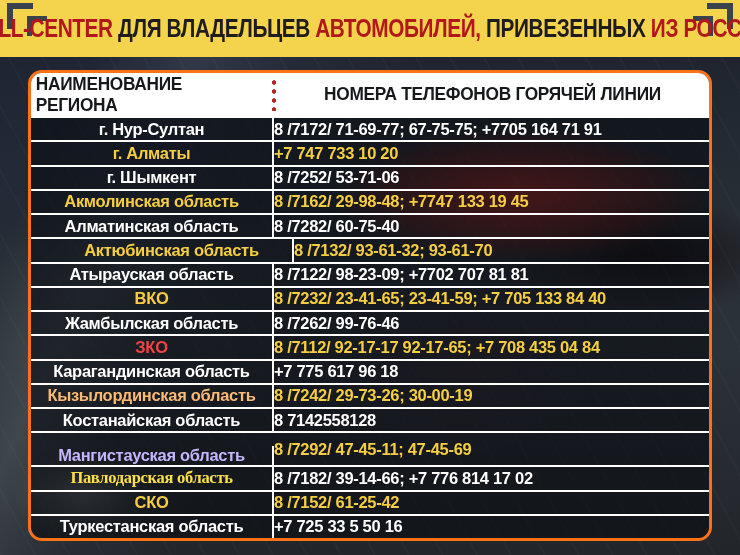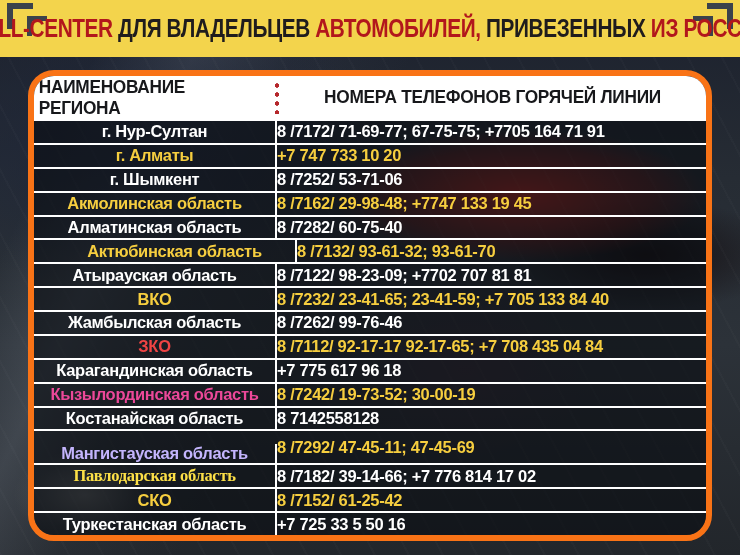--- a/index.html
+++ b/index.html
@@ -35,21 +35,21 @@
     transform:scaleX(0.8);transform-origin:center;
   }
   .bk{position:absolute;width:20px;height:20px;}
   .bk.l1{left:7px;top:3px;border-top:6px solid;border-left:6px solid;}
   .bk.l2{left:27px;top:16px;border-top:5px solid;border-left:5px solid;width:15px;height:15px;}
   .bk.r1{right:7px;top:3px;border-top:6px solid;border-right:6px solid;}
   .bk.r2{right:27px;top:16px;border-top:5px solid;border-right:5px solid;width:15px;height:15px;}
   
   .table-wrap{
     position:absolute;left:28px;top:70px;width:684px;height:471px;z-index:2;
-    border:6px solid #f97316;border-radius:26px;overflow:hidden;
+    border:3px solid #f97316;border-radius:14px;overflow:hidden;
     display:flex;flex-direction:column;box-sizing:border-box;
   }
   .thead{flex:0 0 43px;background:#ffffff;display:flex;align-items:stretch;}
   .th{display:flex;align-items:center;justify-content:center;font-weight:bold;
       font-size:18px;color:#17181b;letter-spacing:-0.3px;transform:scaleX(0.96);}
   .th-region{width:241px;flex:0 0 241px;}
   .dot-sep{flex:0 0 4px;margin:5px 0;
       background-image:radial-gradient(circle,#b5272b 2px,transparent 2.4px);
       background-size:4px 9px;background-repeat:repeat-y;background-position:center top;}
   .th-phones{flex:1;}
@@ -119,22 +119,22 @@
         </div>
         <div class="trow">
           <div class="cell cell-region" style="color: #ef4444;">ЗКО</div>
           <div class="cell cell-phones" style="color: rgb(246, 206, 63);">8 /7112/ 92-17-17 92-17-65; +7 708 435 04 84</div>
         </div>
         <div class="trow">
           <div class="cell cell-region" style="color: rgb(255, 255, 255);">Карагандинская область</div>
           <div class="cell cell-phones" style="color: rgb(255, 255, 255);">+7 775 617 96 18</div>
         </div>
         <div class="trow">
-          <div class="cell cell-region" style="color: #ec4899;">Кызылординская область</div>
-          <div class="cell cell-phones" style="color: rgb(246, 206, 63);">8 /7242/ 19-73-52; 30-00-19</div>
+          <div class="cell cell-region" style="color: #fdba74;">Кызылординская область</div>
+          <div class="cell cell-phones" style="color: rgb(246, 206, 63);">8 /7242/ 29-73-26; 30-00-19</div>
         </div>
         <div class="trow">
           <div class="cell cell-region" style="color: rgb(255, 255, 255);">Костанайская область</div>
           <div class="cell cell-phones" style="color: rgb(255, 255, 255);">8 7142558128</div>
         </div>
         <div class="trow">
           <div class="cell cell-region" style="color: #c4b5fd; margin-top: 13px;">Мангистауская область</div>
           <div class="cell cell-phones" style="color: rgb(246, 206, 63);">8 /7292/ 47-45-11; 47-45-69</div>
         </div>
         <div class="trow">

